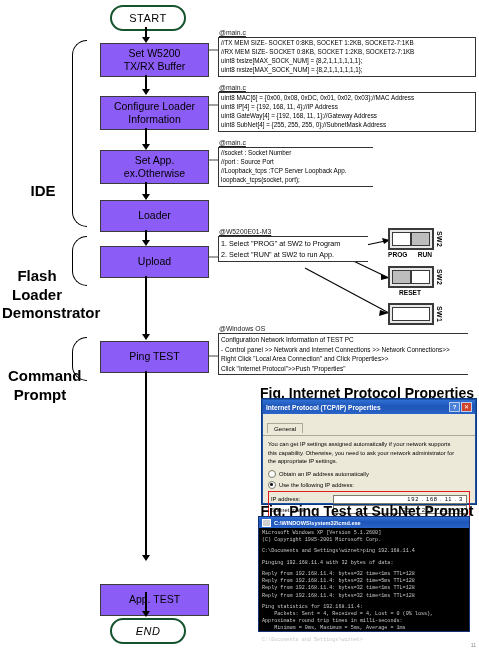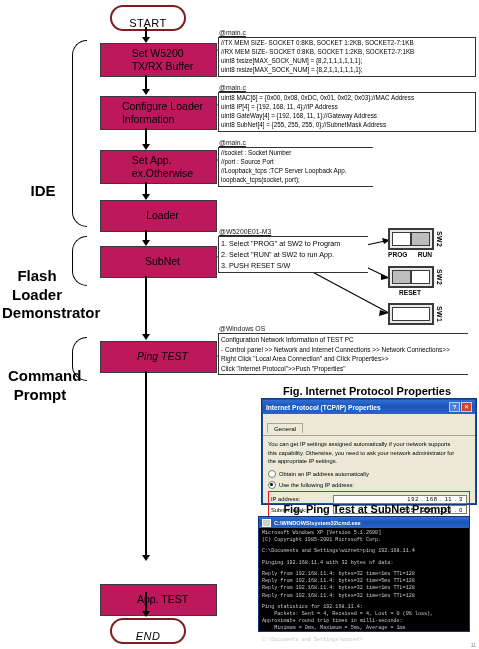--- a/index.html
+++ b/index.html
@@ -1,26 +1,26 @@
 <!DOCTYPE html>
 <html><head>
 <meta charset="utf-8">
 <style>
   html,body{margin:0;padding:0;background:#ffffff;}
   body{width:479px;height:649px;position:relative;overflow:hidden;
        font-family:"Liberation Sans","DejaVu Sans",sans-serif;color:#000;}
   .abs{position:absolute;}
 
   
-  .term{border:2px solid #7f1d1d;border-radius:999px;background:#fff;
-        display:flex;align-items:flex-end;justify-content:center;
+  .term{border:2px solid #14532d;border-radius:999px;background:#fff;
+        display:flex;align-items:center;justify-content:center;
         font-size:11px;letter-spacing:.5px;}
-  .proc{border:1.5px solid #3a3a3a;background:#be185d;
+  .proc{border:1.5px solid #3a3a3a;background:#8b5cf6;
         display:flex;align-items:center;justify-content:center;
-        text-align:left;font-size:10.5px;line-height:1.25;padding-left:8px;}
+        text-align:center;font-size:10.5px;line-height:1.25;}
   .vline{background:#000;width:1.6px;}
   .arrowhead{width:0;height:0;border-left:4px solid transparent;
              border-right:4px solid transparent;border-top:6px solid #000;}
 
   
   .sectlabel{font-size:15px;font-weight:bold;text-align:center;line-height:1.25;}
   .bracket{border-left:1.6px solid #000;border-top:1.6px solid #000;
            border-bottom:1.6px solid #000;border-right:none;
            border-radius:26px 0 0 26px;}
 
@@ -37,21 +37,21 @@
   .swbody{border:2px solid #3a3a3a;background:#e8e8e8;padding:2px;
           display:flex;}
   .swcell{width:17px;height:12px;border:1px solid #3a3a3a;}
   .sw-on{background:#bdbdbd;}
   .sw-off{background:#ffffff;}
   .swside{font-size:7px;font-weight:bold;letter-spacing:.3px;
           writing-mode:vertical-rl;}
   .swcap{font-size:6.6px;font-weight:bold;display:flex;justify-content:space-between;}
 
   
-  .figcap{font-size:11px;font-weight:bold;text-align:center;}
+  .figcap{font-size:14px;font-weight:bold;text-align:center;}
 
   
   .xpwin{border:1px solid #1b4fa0;background:#ece9d8;box-shadow:0 0 0 1px #0b3a86;}
   .xptitle{background:linear-gradient(180deg,#2f6fd4 0%,#1e55b8 45%,#2a64c8 100%);
            color:#fff;font-size:6.6px;font-weight:bold;padding:2px 3px;
            display:flex;align-items:center;justify-content:space-between;}
   .xpbtns{display:flex;gap:1px;}
   .xpbtn{width:9px;height:8px;border:1px solid #b9cdee;font-size:6px;color:#fff;
          display:flex;align-items:center;justify-content:center;line-height:1;}
   .xpbtn.q{background:#4b82d8;}
@@ -134,26 +134,26 @@
 <div class="abs vline" style="left:145px;top:182px;height:14px;"></div>
 <div class="abs arrowhead" style="left:142px;top:194px;"></div>
 
 <div class="abs proc" style="left:100px;top:200px;width:107px;height:30px;">
   <span>Loader</span>
 </div>
 <div class="abs vline" style="left:145px;top:230px;height:12px;"></div>
 <div class="abs arrowhead" style="left:142px;top:240px;"></div>
 
 <div class="abs proc" style="left:100px;top:246px;width:107px;height:30px;">
-  <span>SubNet</span>
+  <span>Upload</span>
 </div>
 <div class="abs vline" style="left:145px;top:276px;height:60px;"></div>
 <div class="abs arrowhead" style="left:142px;top:334px;"></div>
 
-<div class="abs proc" style="left:100px;top:341px;width:107px;height:30px;font-style:italic;">
+<div class="abs proc" style="left:100px;top:341px;width:107px;height:30px;">
   <span>Ping TEST</span>
 </div>
 <div class="abs vline" style="left:145px;top:371px;height:186px;"></div>
 <div class="abs arrowhead" style="left:142px;top:555px;"></div>
 
 <div class="abs proc" style="left:100px;top:562px;width:107px;height:30px;margin-top:22px;">
   <span>App. TEST</span>
 </div>
 <div class="abs vline" style="left:145px;top:592px;height:21px;"></div>
 <div class="abs arrowhead" style="left:142px;top:611px;"></div>
@@ -207,21 +207,20 @@
     <div class="codeline">//Loopback_tcps :TCP Server Loopback App.</div>
     <div class="codeline">loopback_tcps(socket, port);</div>
   </div>
 </div>
 
 <div class="abs" style="left:218px;top:228px;width:150px;">
   <div class="atlabel">@W5200E01-M3</div>
   <div class="codebox" style="border-right:none;">
     <div class="stepline">1. Select "PROG" at SW2 to Program</div>
     <div class="stepline">2. Select "RUN" at SW2 to run App.</div>
-    <div class="stepline">3. PUSH RESET S/W</div>
   </div>
 </div>
 
 <div class="swwrap" style="left:388px;top:228px;">
   <div style="display:flex;align-items:center;">
     <div class="swbody">
       <div class="swcell sw-off"></div>
       <div class="swcell sw-on"></div>
     </div>
     <div class="swside" style="margin-left:2px;">SW2</div>

